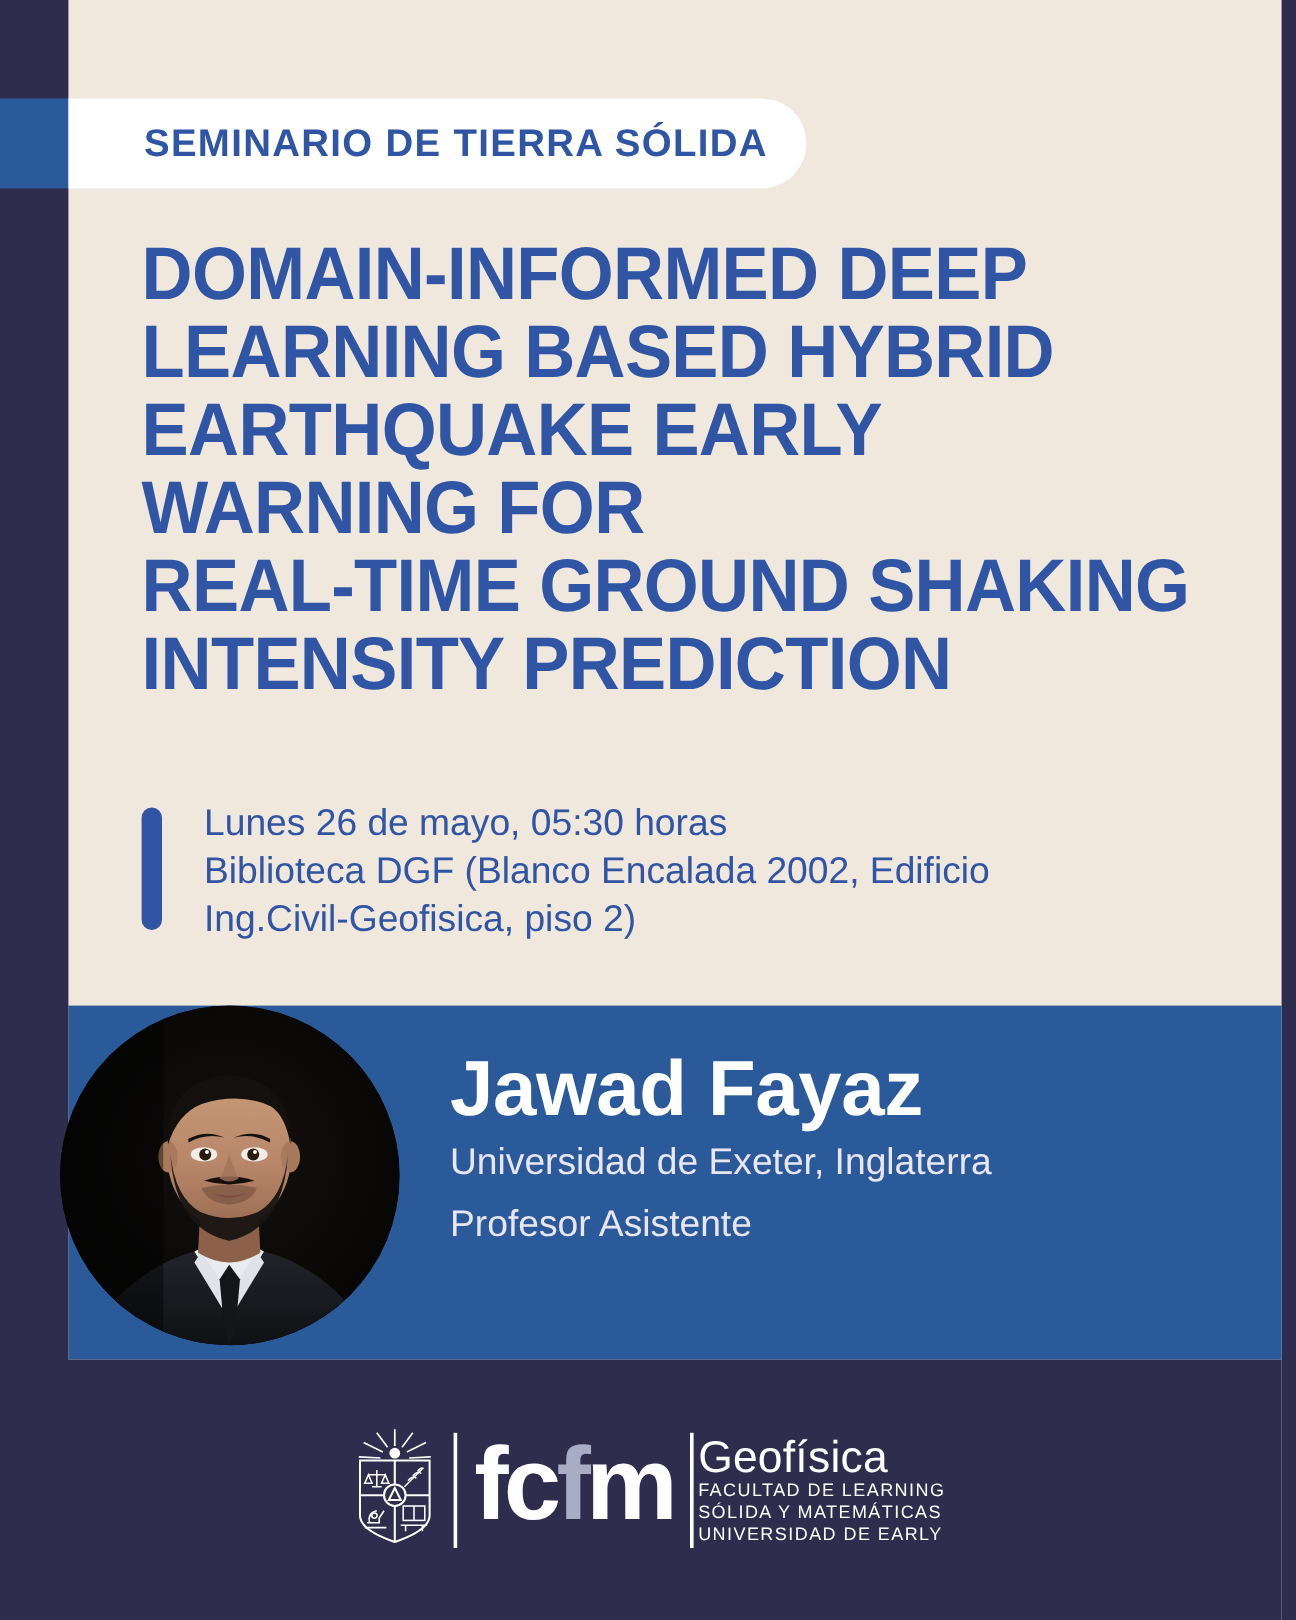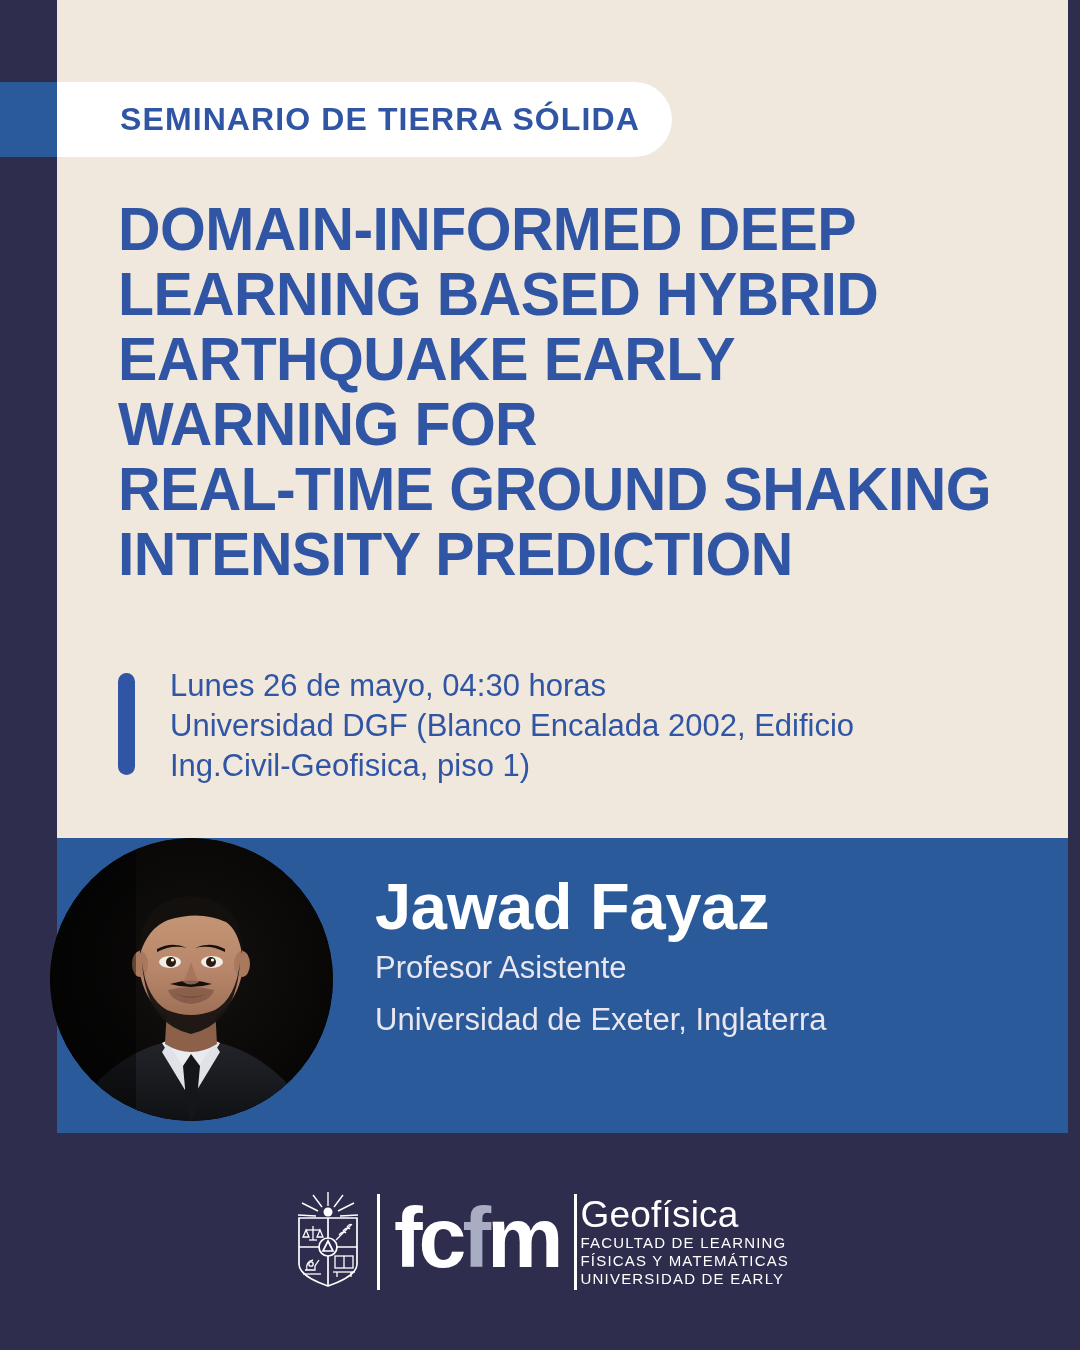--- a/index.html
+++ b/index.html
@@ -223,23 +223,23 @@
     <span class="title-line">LEARNING BASED HYBRID</span>
     <span class="title-line">EARTHQUAKE EARLY</span>
     <span class="title-line">WARNING FOR</span>
     <span class="title-line">REAL-TIME GROUND SHAKING</span>
     <span class="title-line">INTENSITY PREDICTION</span>
   </div>
 
   <div class="info">
     <div class="info-bar"></div>
     <div class="info-lines">
-      <span class="info-line">Lunes 26 de mayo, 04:30 horas</span>
-      <span class="info-line">Universidad DGF (Blanco Encalada 2002, Edificio</span>
-      <span class="info-line">Ing.Civil-Geofisica, piso 1)</span>
+      <span class="info-line">Lunes 26 de mayo, 05:30 horas</span>
+      <span class="info-line">Biblioteca DGF (Blanco Encalada 2002, Edificio</span>
+      <span class="info-line">Ing.Civil-Geofisica, piso 2)</span>
     </div>
   </div>
 
   <div class="speaker-band"></div>
 
   <div class="portrait">
     <svg width="283" height="283" viewBox="0 0 283 283" aria-hidden="true">
       <defs>
         <radialGradient id="bgGrad" cx="50%" cy="45%" r="72%">
           <stop offset="0%" stop-color="#151210"></stop>
@@ -297,22 +297,22 @@
 
         <path d="M126 156 Q141 161 156 156 Q141 164 126 156 Z" fill="#7c4a42"></path>
 
         <rect width="86" height="283" fill="#000000" opacity="0.42"></rect>
       </g>
     </svg>
   </div>
 
   <div class="speaker-text">
     <span class="speaker-name">Jawad Fayaz</span>
+    <span class="speaker-sub">Universidad de Exeter, Inglaterra</span>
     <span class="speaker-sub">Profesor Asistente</span>
-    <span class="speaker-sub">Universidad de Exeter, Inglaterra</span>
   </div>
 
   <div class="footer">
     <div class="footer-logos">
 
       <div class="logo-row">
 
         <span class="crest">
           <svg width="74" height="100" viewBox="0 0 74 100" aria-hidden="true">
             <g fill="none" stroke="#ffffff" stroke-width="1.7">
@@ -370,21 +370,21 @@
 
         <span class="fcfm-wordmark">
           <span>fc</span>
             <span class="alt">f</span>
             <span>m</span>
         </span>
 
         <span class="geo-block">
           <span class="geo-title">Geofísica</span>
           <span class="geo-sub">FACULTAD DE LEARNING</span>
-          <span class="geo-sub">FÍSICAS Y MATEMÁTICAS</span>
+          <span class="geo-sub">SÓLIDA Y MATEMÁTICAS</span>
           <span class="geo-sub">UNIVERSIDAD DE EARLY</span>
         </span>
       </div>
 
 
     </div>
   </div>
 
 </div>
 

